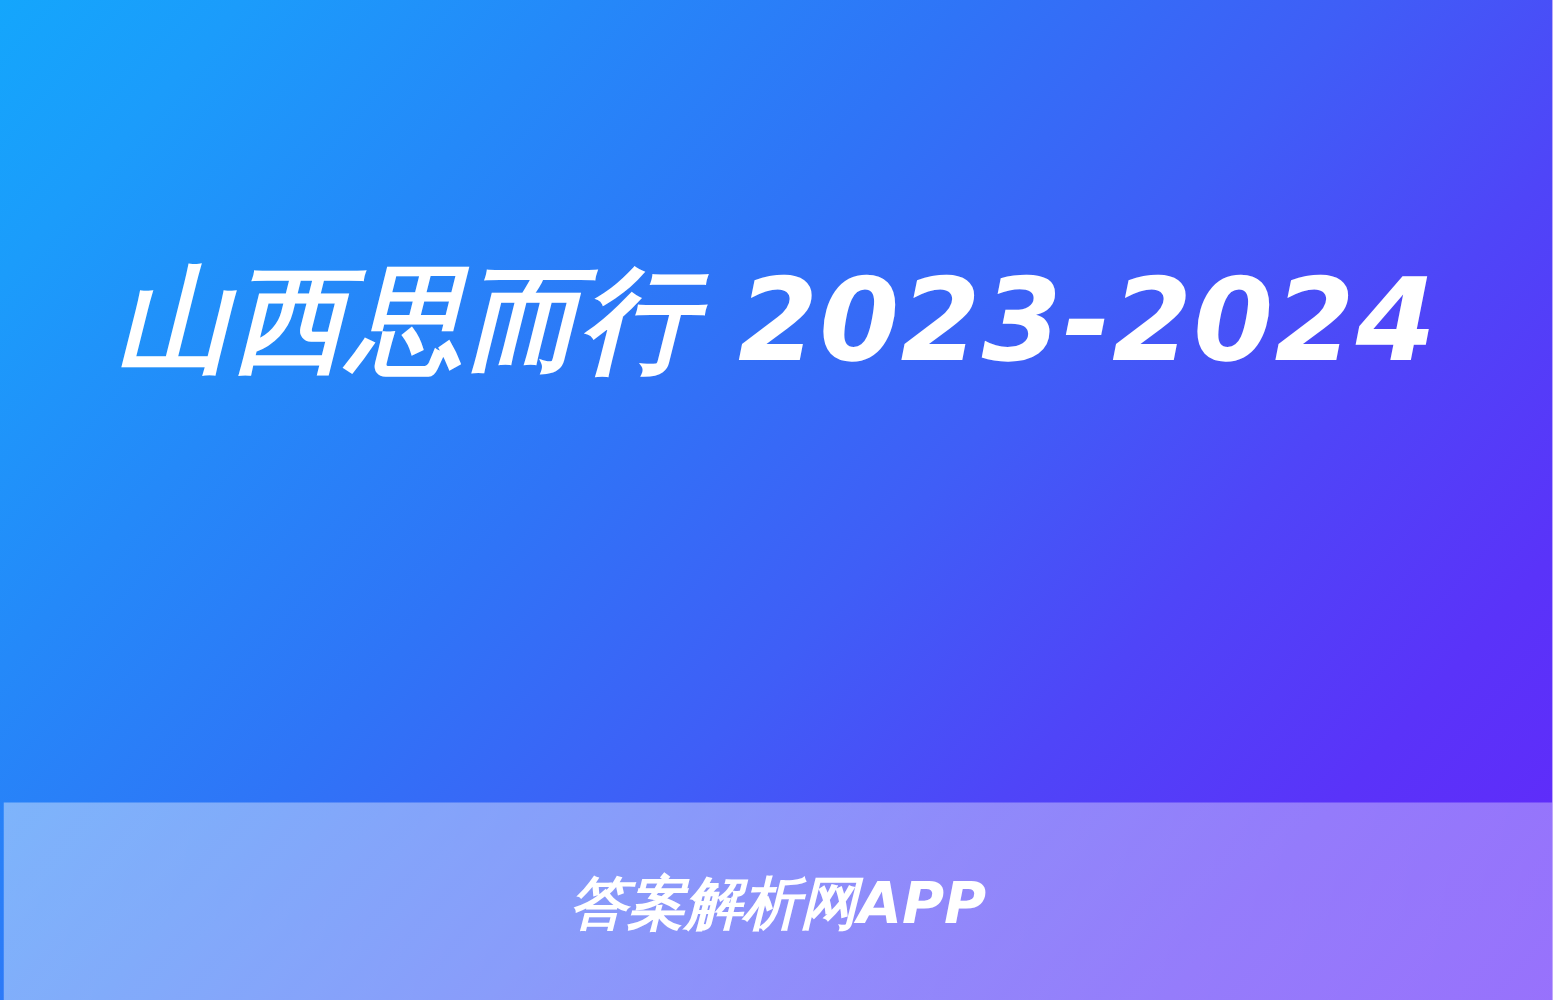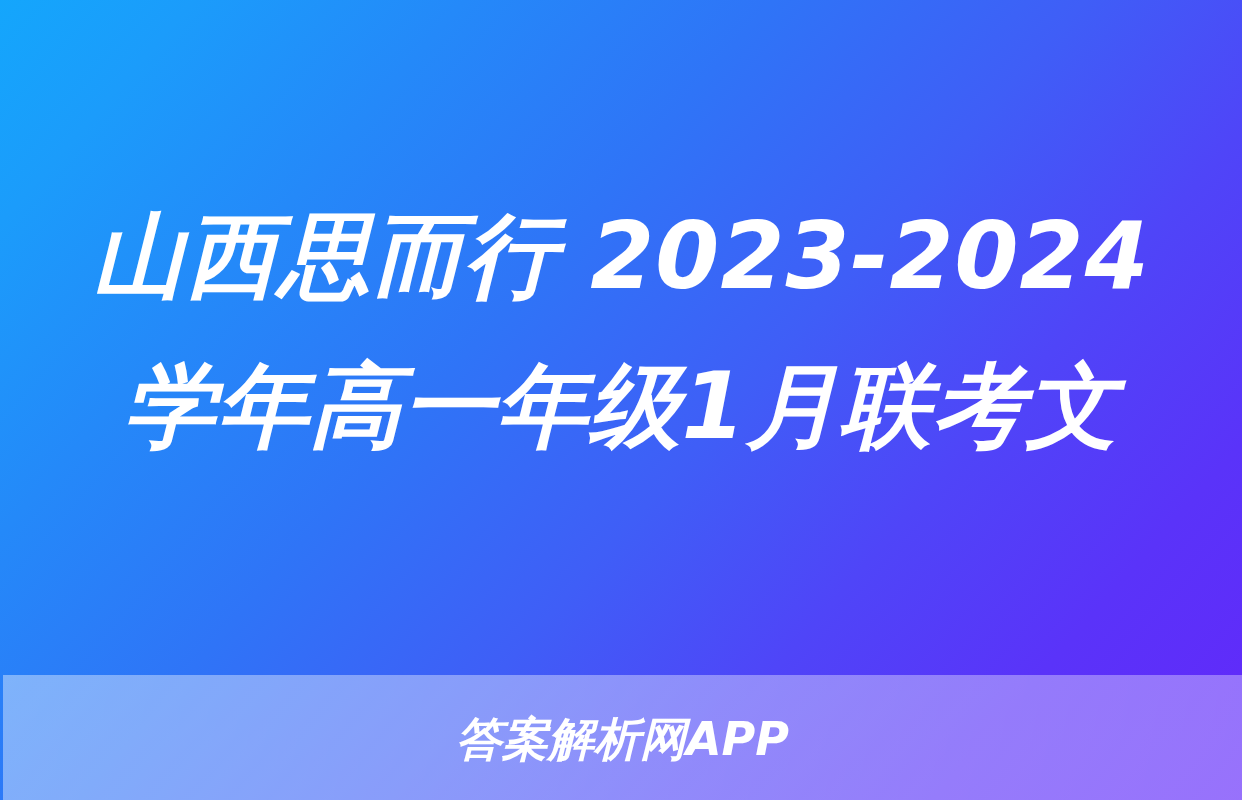--- a/index.html
+++ b/index.html
@@ -56,21 +56,21 @@
     display: block;
     height: 150px;
   }
 
   
   .watermark-band {
     position: absolute;
     left: 3px;
     right: 0;
     bottom: 0;
-    height: 125px;
+    height: 158px;
     background: linear-gradient(100deg,
         rgba(255,255,255,0.40) 0%,
         rgba(255,255,255,0.38) 45%,
         rgba(255,255,255,0.34) 100%);
     display: flex;
     align-items: center;
     justify-content: center;
   }
   .watermark-text {
     color: #ffffff;
@@ -86,20 +86,19 @@
 </style>
 </head>
 <body>
 
 <div class="screen">
 
   <div class="gradient-bg"></div>
 
   <div class="headline">
     <span class="headline-line">山西思而行 2023-2024</span>
-    <span class="headline-line">学年高一年级1月联考文</span>
   </div>
 
   <div class="watermark-band">
     <span class="watermark-text">答案解析网APP</span>
   </div>
 
 </div>
 
 </body></html>

